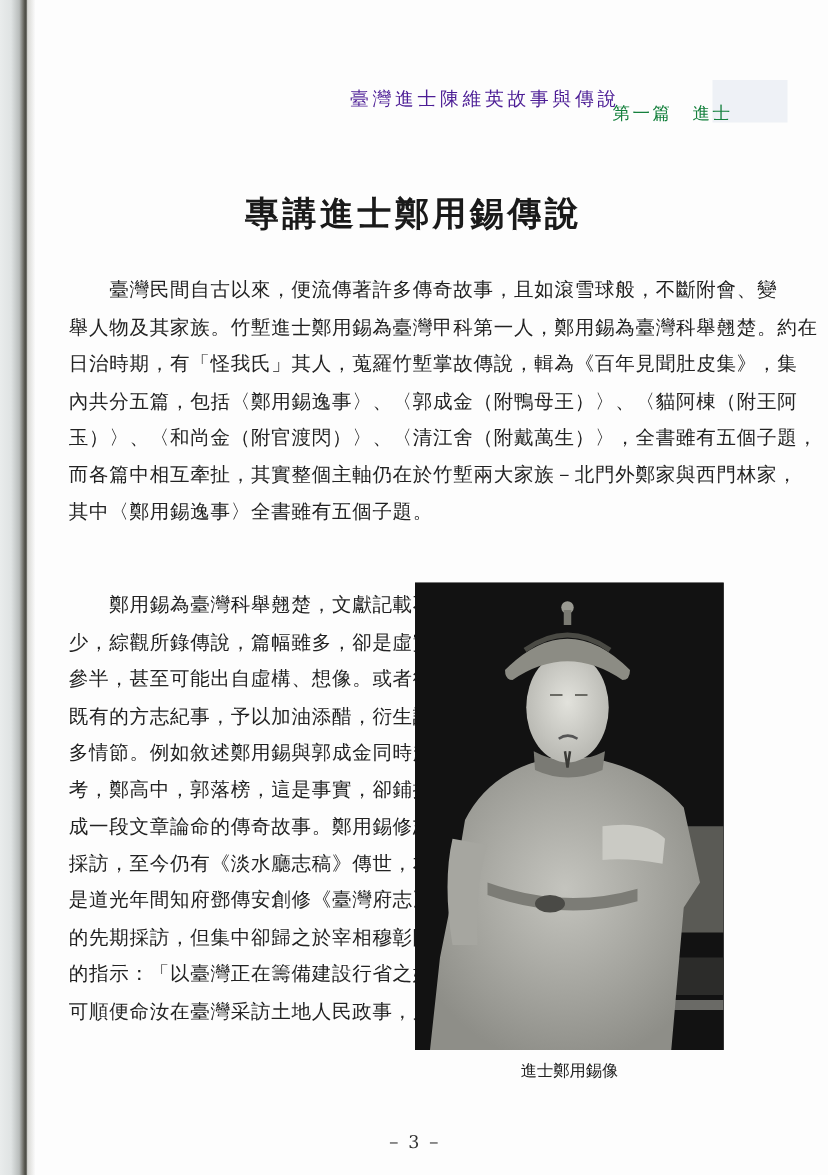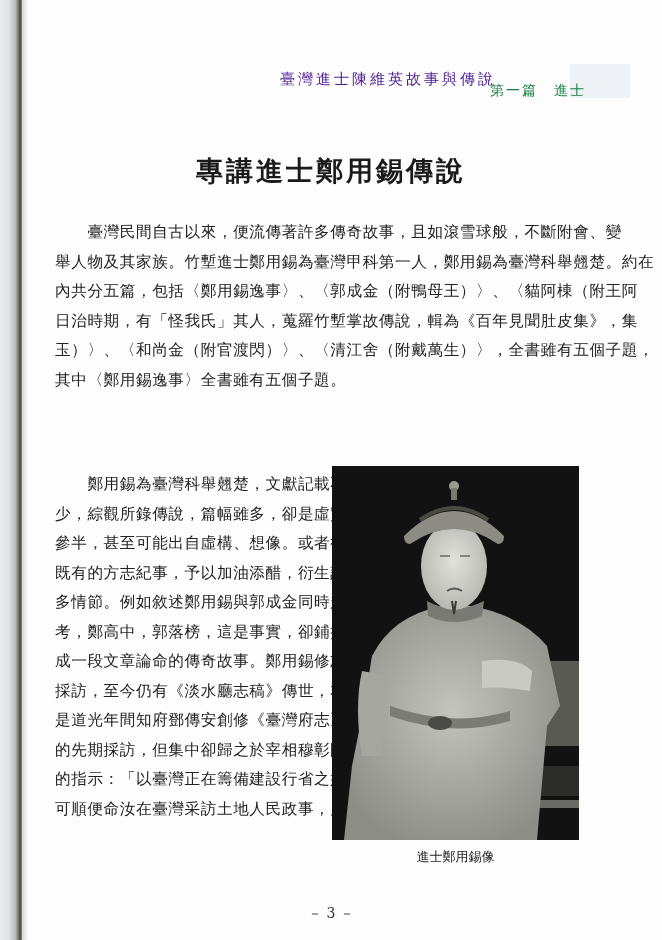--- a/index.html
+++ b/index.html
@@ -64,23 +64,24 @@
   <span class="ghost">臺灣進士陳維英故事與傳說</span>
   <div class="tint"></div>
   <span class="label">第一篇　進士</span>
 </div>
 
 <h1 class="title" style="margin:0;">專講進士鄭用錫傳說</h1>
 
 <div class="para-block" id="p1">
   <div class="line">　　臺灣民間自古以來，便流傳著許多傳奇故事，且如滾雪球般，不斷附會、變</div>
   <div class="line">舉人物及其家族。竹塹進士鄭用錫為臺灣甲科第一人，鄭用錫為臺灣科舉翹楚。約在</div>
+  <div class="line">日治時期，有「怪我氏」其人，蒐羅竹塹掌故傳說，輯為《百年見聞肚皮集》，集</div>
   <div class="line">內共分五篇，包括〈鄭用錫逸事〉、〈郭成金（附鴨母王）〉、〈貓阿棟（附王阿</div>
-  <div class="line">日治時期，有「怪我氏」其人，蒐羅竹塹掌故傳說，輯為《百年見聞肚皮集》，集</div>
   <div class="line">玉）〉、〈和尚金（附官渡閃）〉、〈清江舍（附戴萬生）〉，全書雖有五個子題，</div>
+  <div class="line">而各篇中相互牽扯，其實整個主軸仍在於竹塹兩大家族－北門外鄭家與西門林家，</div>
   <div class="line">其中〈鄭用錫逸事〉全書雖有五個子題。</div>
 </div>
 
 <div class="para-block" id="p2">
   <div class="line">　　鄭用錫為臺灣科舉翹楚，文獻記載不</div>
   <div class="line">少，綜觀所錄傳說，篇幅雖多，卻是虛實</div>
   <div class="line">參半，甚至可能出自虛構、想像。或者從</div>
   <div class="line">既有的方志紀事，予以加油添醋，衍生許</div>
   <div class="line">多情節。例如敘述鄭用錫與郭成金同時赴</div>
   <div class="line">考，鄭高中，郭落榜，這是事實，卻鋪排</div>

